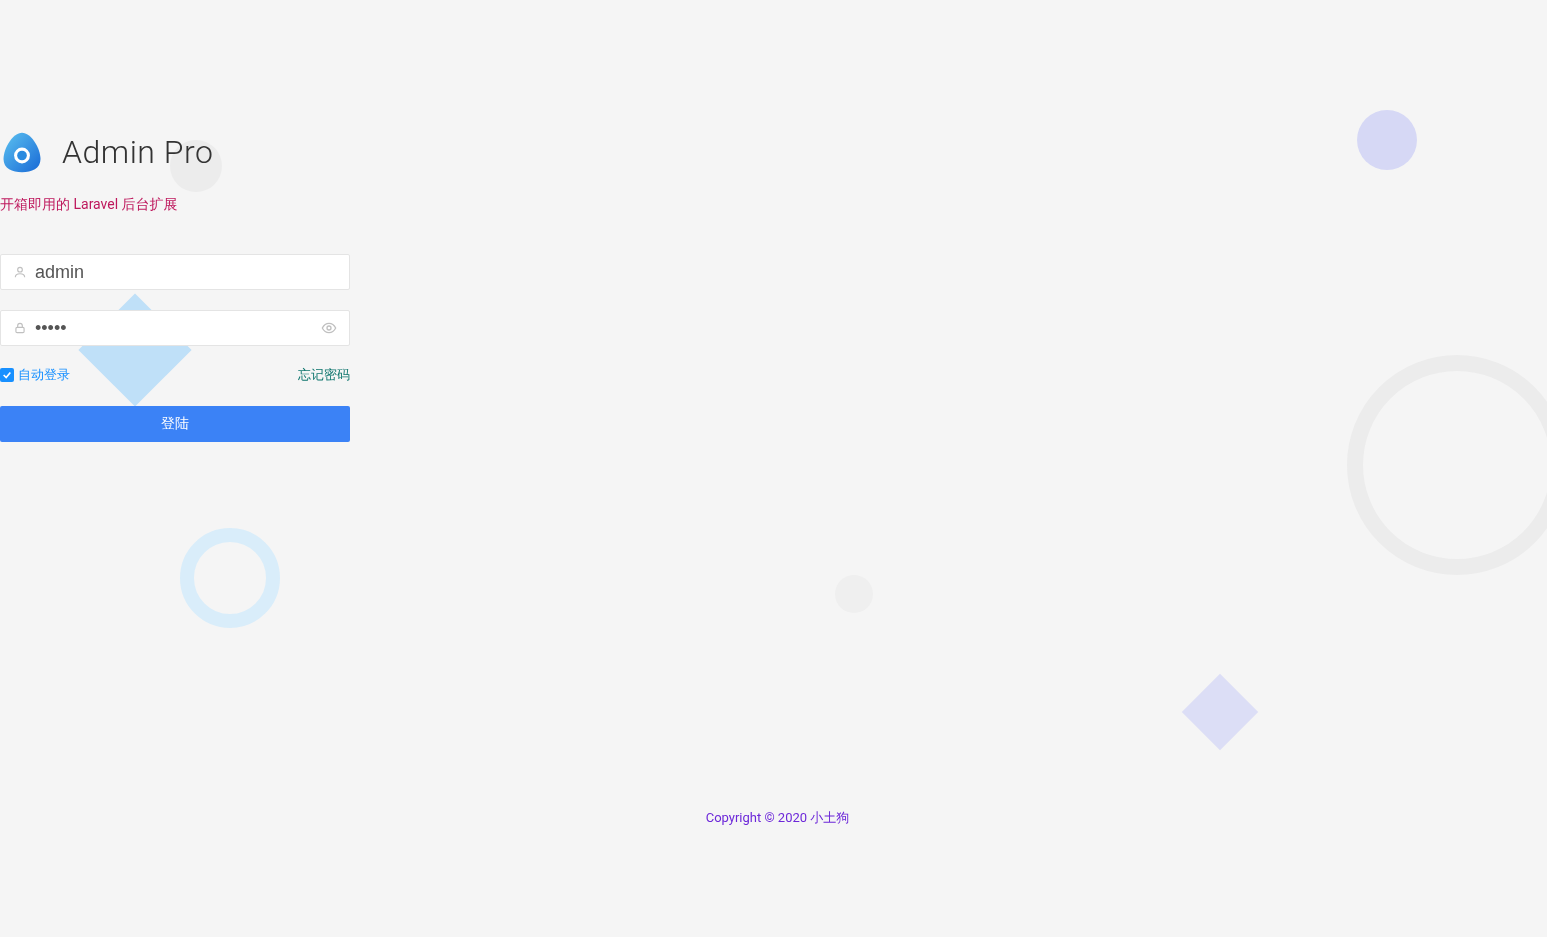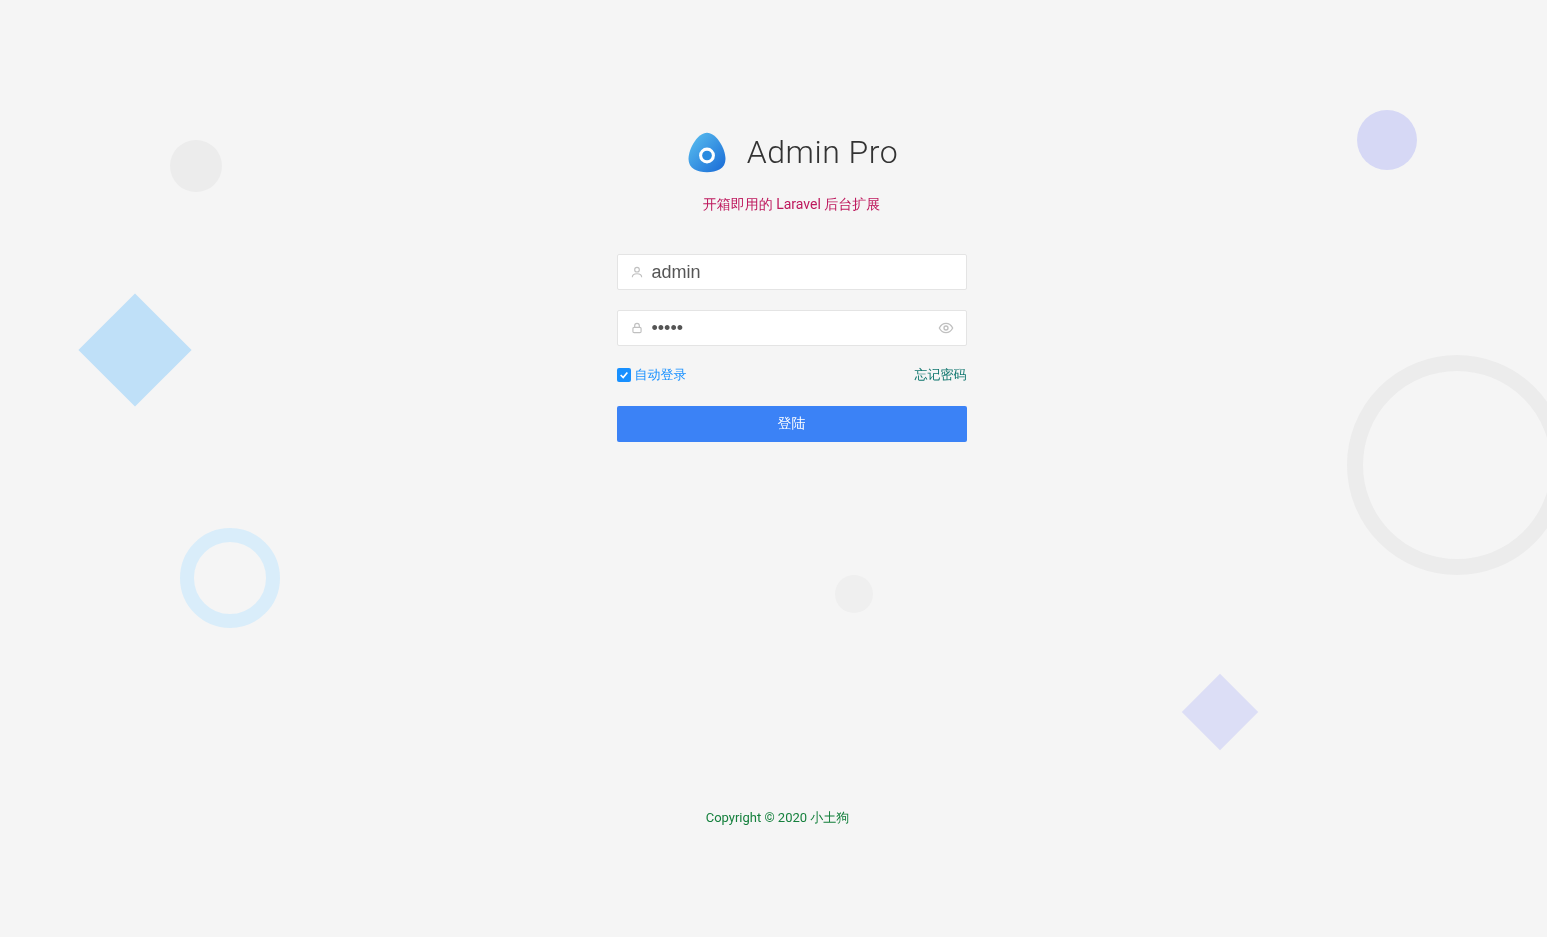--- a/index.html
+++ b/index.html
@@ -20,24 +20,23 @@
   .bg-circle-purple { width: 60px; height: 60px; border-radius: 50%; background: #d6d8f5; top: 110px; right: 130px; }
   .bg-ring-big { width: 220px; height: 220px; border-radius: 50%; border: 16px solid #ececec; top: 355px; right: -20px; }
   .bg-circle-faint { width: 38px; height: 38px; border-radius: 50%; background: #efefef; top: 575px; left: 835px; }
   .bg-diamond-purple { width: 54px; height: 54px; background: #dcdef6; transform: rotate(45deg); top: 685px; right: 300px; }
 
   .page {
     position: relative;
     z-index: 1;
     display: flex;
     flex-direction: column;
-    align-items: center;
+    align-items: flex-start;
     min-height: 937px;
     padding-top: 130px;
-    padding-left: 36px;
   }
 
   .header { display: flex; align-items: center; gap: 18px; }
   .logo { width: 44px; height: 44px; display: inline-block; }
   .title { font-size: 32px; font-weight: 300; color: #333; letter-spacing: 0.5px; }
   .subtitle { margin-top: 22px; font-size: 14px; color: #be185d; }
 
   .form { margin-top: 40px; width: 350px; }
   .input-wrap {
     display: flex; align-items: center;
@@ -84,21 +83,21 @@
     font-size: 14px;
     cursor: pointer;
   }
 
   .footer {
     position: absolute;
     bottom: 110px;
     left: 8px; right: 0;
     text-align: center;
     font-size: 13px;
-    color: #15803d;
+    color: #6d28d9;
   }
 </style>
 </head>
 <body>
 
 <div class="bg-shape bg-circle-gray-1"></div>
 <div class="bg-shape bg-square-blue"></div>
 <div class="bg-shape bg-ring-blue"></div>
 <div class="bg-shape bg-circle-purple"></div>
 <div class="bg-shape bg-ring-big"></div>

